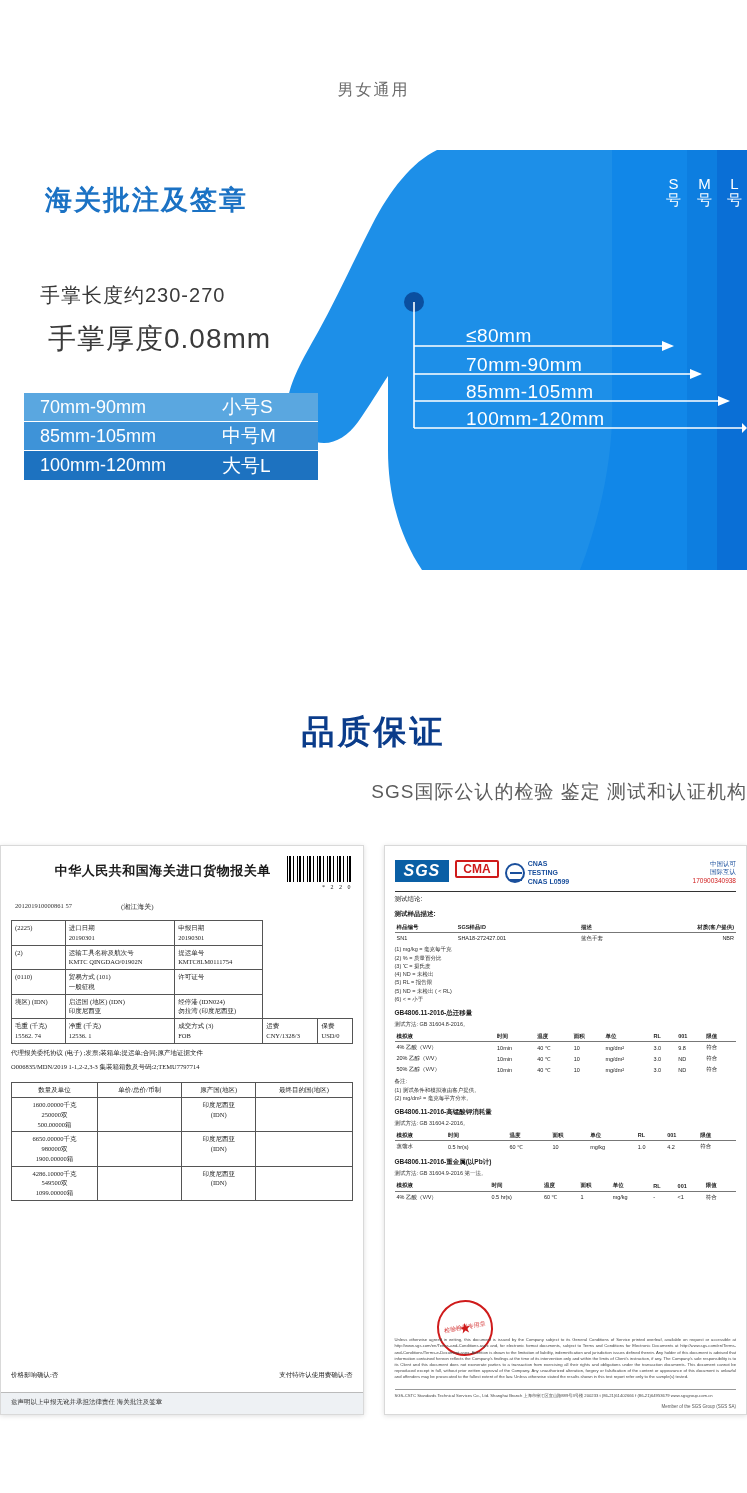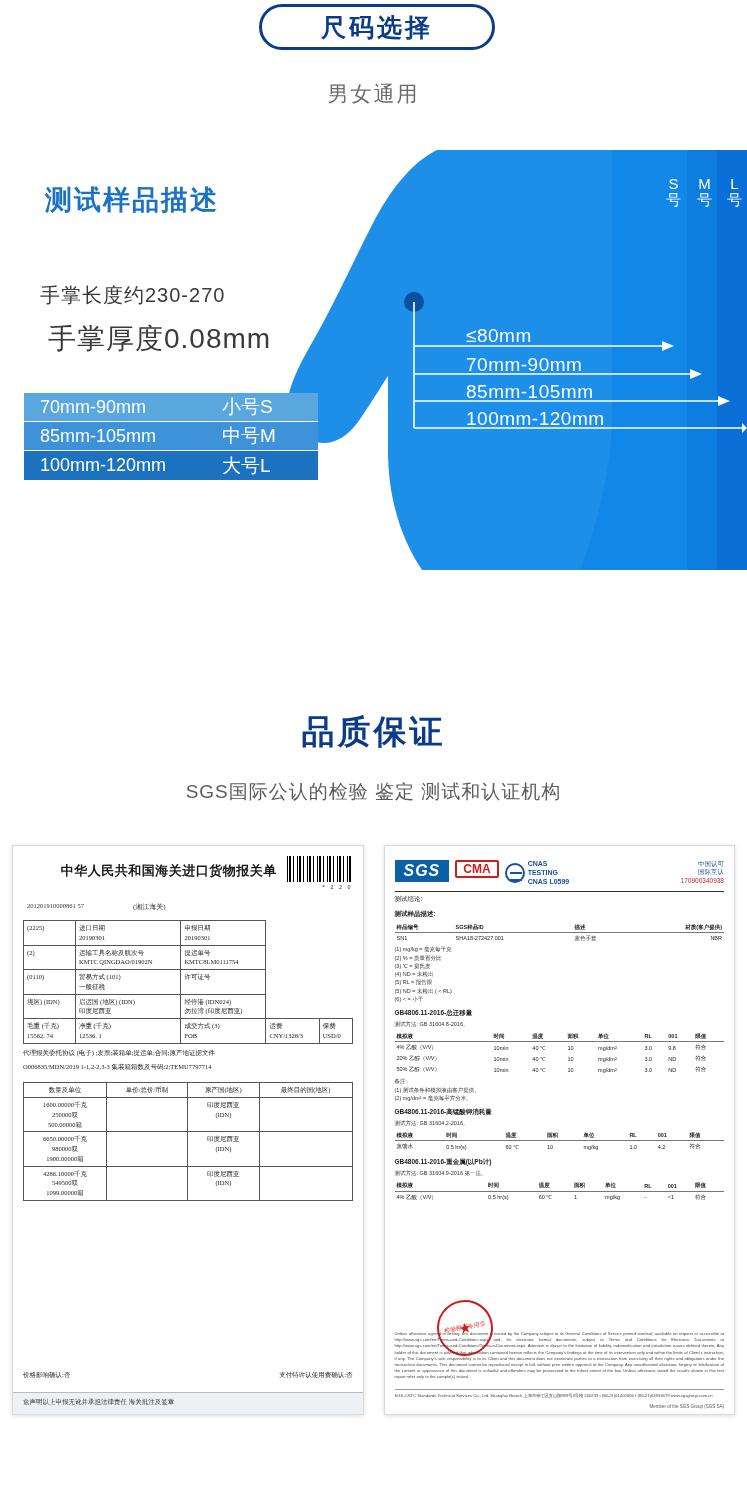--- a/index.html
+++ b/index.html
@@ -20,21 +20,21 @@
     border-radius: 23px;
     background: #fff;
     display: flex; align-items: center; justify-content: center;
   }
   .title-badge span {
     color: #0b3c8a; font-size: 25px; font-weight: bold; letter-spacing: 3px;
   }
 
   .unisex {
     position: absolute; left: 0; top: 80px; width: 747px;
-    text-align: center; color: #6b6b6b; font-size: 21px; letter-spacing: 2px;
+    text-align: center; color: #6b6b6b; font-size: 16px; letter-spacing: 2px;
   }
 
   .heading-blue {
     position: absolute; left: 45px; top: 182px;
     color: #1b72c4; font-size: 27px; font-weight: bold; letter-spacing: 2px;
   }
 
   .spec-line1 {
     position: absolute; left: 40px; top: 282px;
     color: #3a3a3a; font-size: 20px; letter-spacing: 1px;
@@ -92,27 +92,27 @@
     text-align: center; color: #3a3a3a; font-size: 20px; letter-spacing: 2px;
   }
 
   
   .sec-quality { position: absolute; left: 0; top: 690px; width: 747px; }
   .q-title {
     text-align: center; color: #0b3c8a; font-size: 33px;
     font-weight: bold; letter-spacing: 3px; margin-top: 20px;
   }
   .q-sub {
-    text-align: center; color: #5b5b5b; font-size: 19px;
+    text-align: right; color: #5b5b5b; font-size: 19px;
     letter-spacing: 1px; margin-top: 24px;
   }
 
   .docs {
     position: absolute; left: 0; top: 155px; width: 747px; height: 570px;
-    display: flex; gap: 20px; padding: 0 12px;
+    display: flex; gap: 20px; padding: 0 0;
   }
   .doc {
     background: #ffffff;
     border: 1px solid #d9d9d9;
     box-shadow: 0 1px 5px rgba(0,0,0,0.13);
     position: relative;
     overflow: hidden;
     flex: 1;
   }
 
@@ -202,27 +202,24 @@
   }
   .sgs-member {
     position: absolute; right: 10px; bottom: 5px; font-size: 4.5px; color: #555;
   }
 </style>
 </head>
 <body>
 
 <div class="sec-size">
 
-  <div class="title-badge">
-    <span>尺码选择</span>
-  </div>
 
   <div class="unisex">男女通用</div>
 
-  <div class="heading-blue">测试样品描述</div>
+  <div class="heading-blue">海关批注及签章</div>
 
   <div class="spec-line1">手掌长度约230-270</div>
   <div class="spec-line2">手掌厚度0.08mm</div>
 
   <div class="glove-wrap">
     <svg class="glove-svg" width="485" height="420" viewBox="0 0 485 420">
 
       <path d="M170 0 H485 V420 H330 C352 360 362 300 360 250 L360 0 Z" fill="#0a6fd6"></path>
       <path d="M170 0 H455 V420 H320 C344 358 352 298 350 248 L350 0 Z" fill="#0d7ee0"></path>
       <path d="M170 0 H425 V420 H305 C330 356 340 296 338 246 L338 0 Z" fill="#1187e8"></path>

